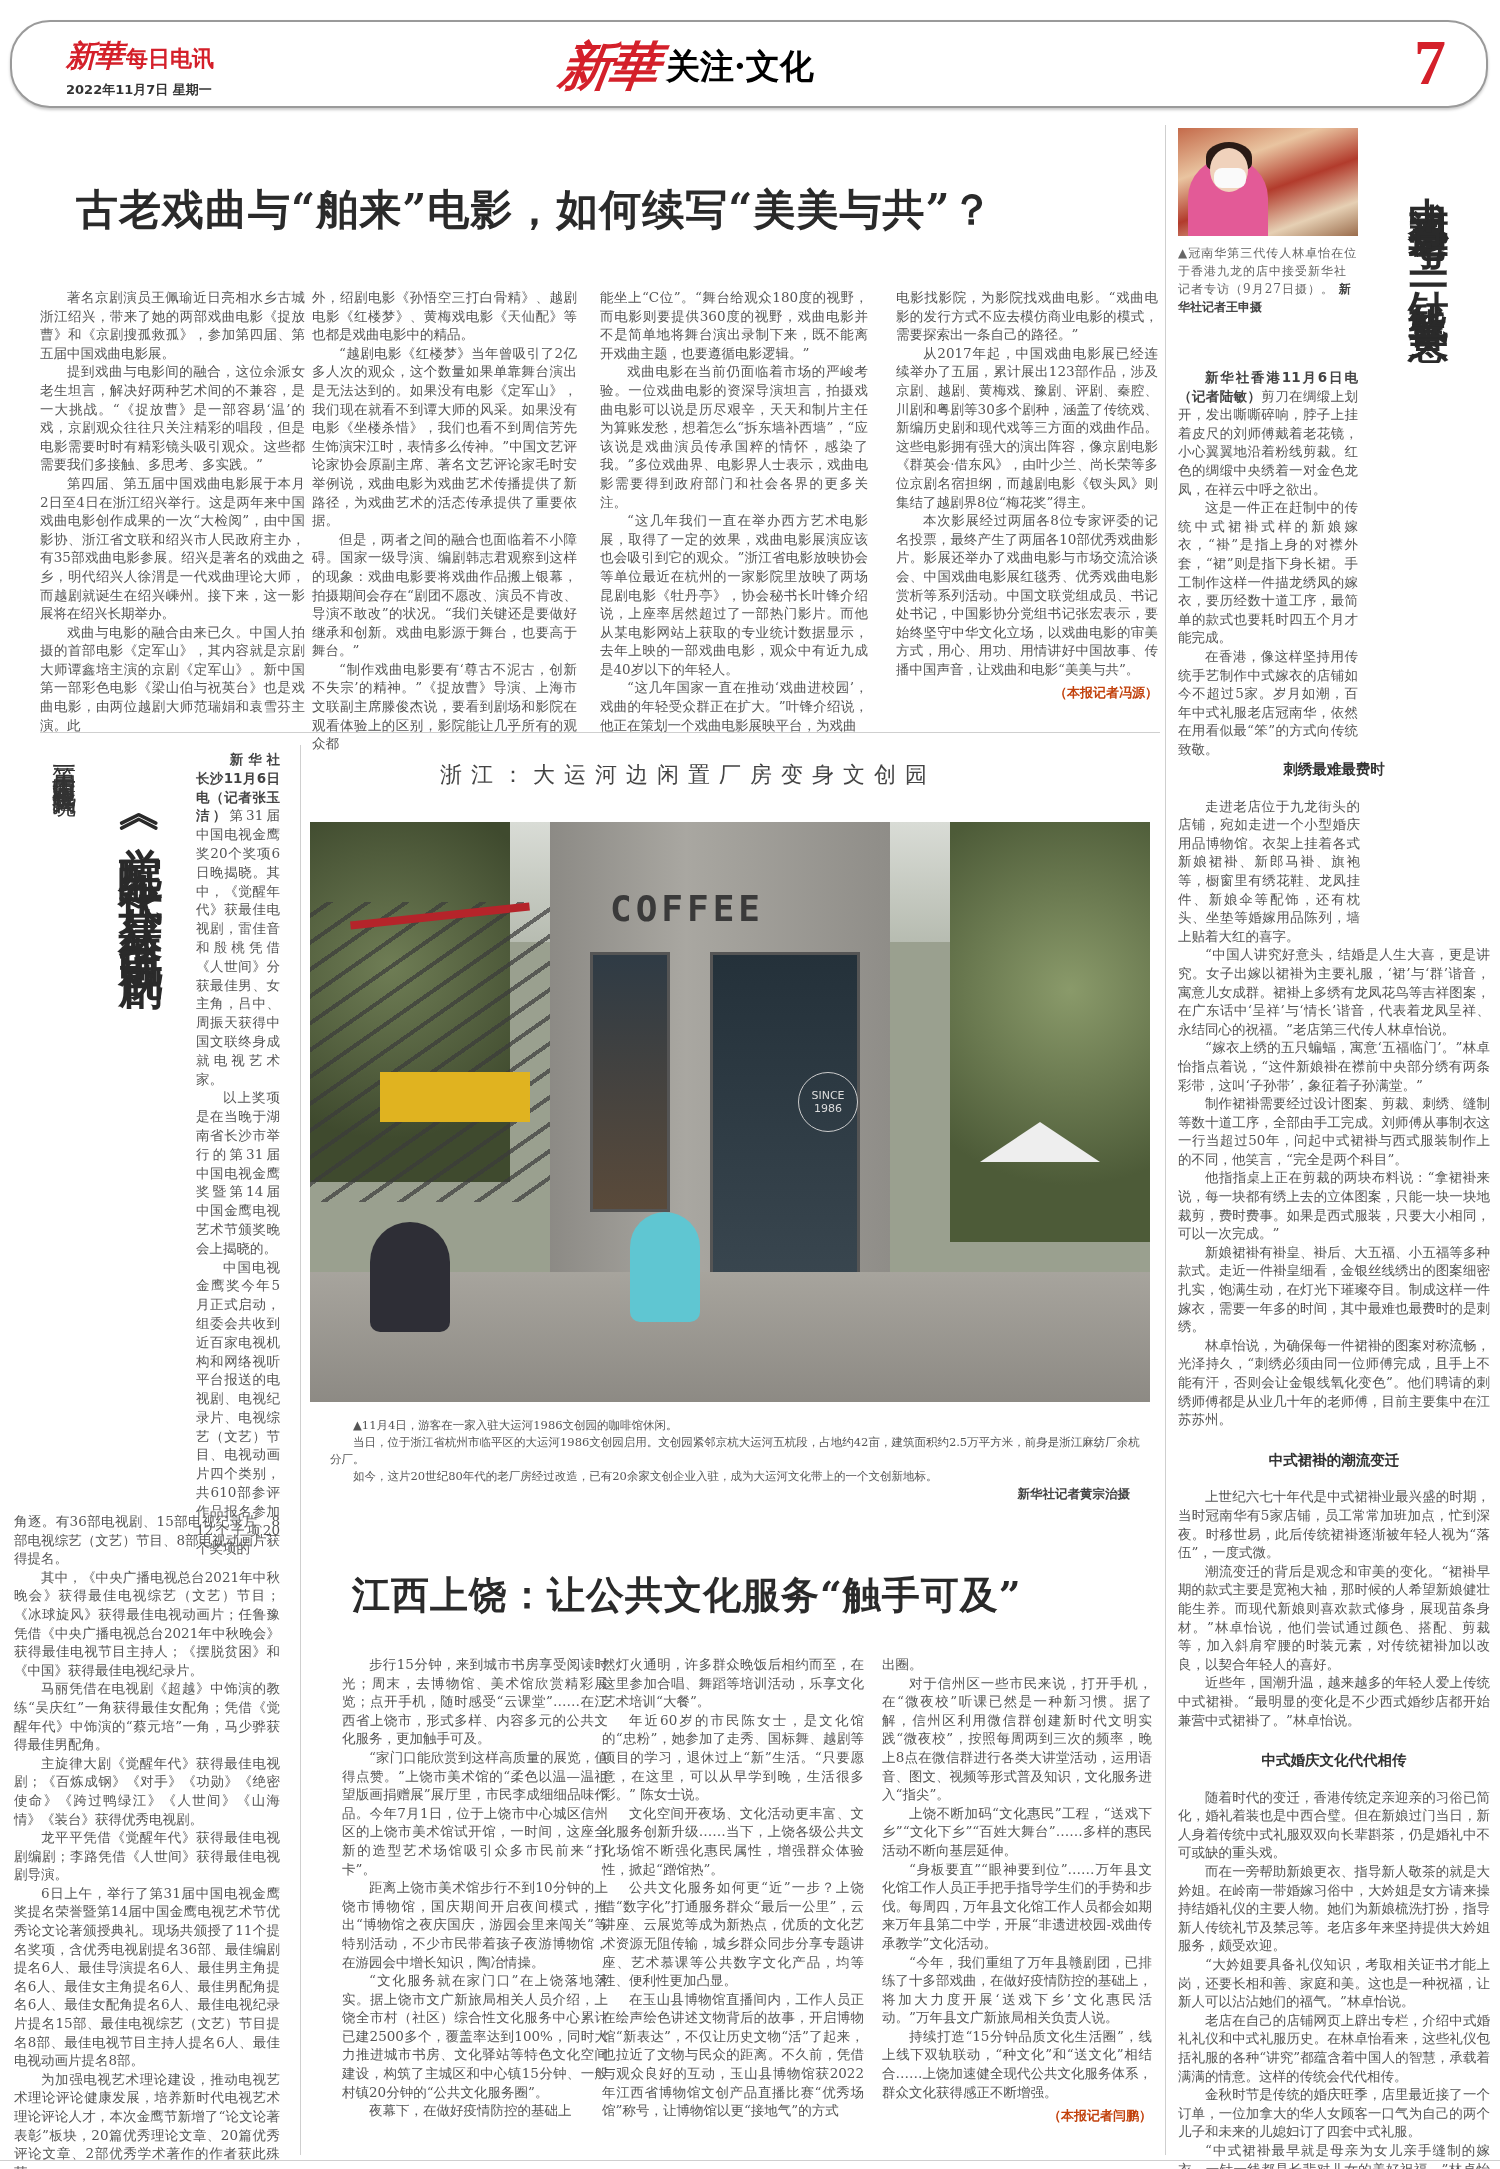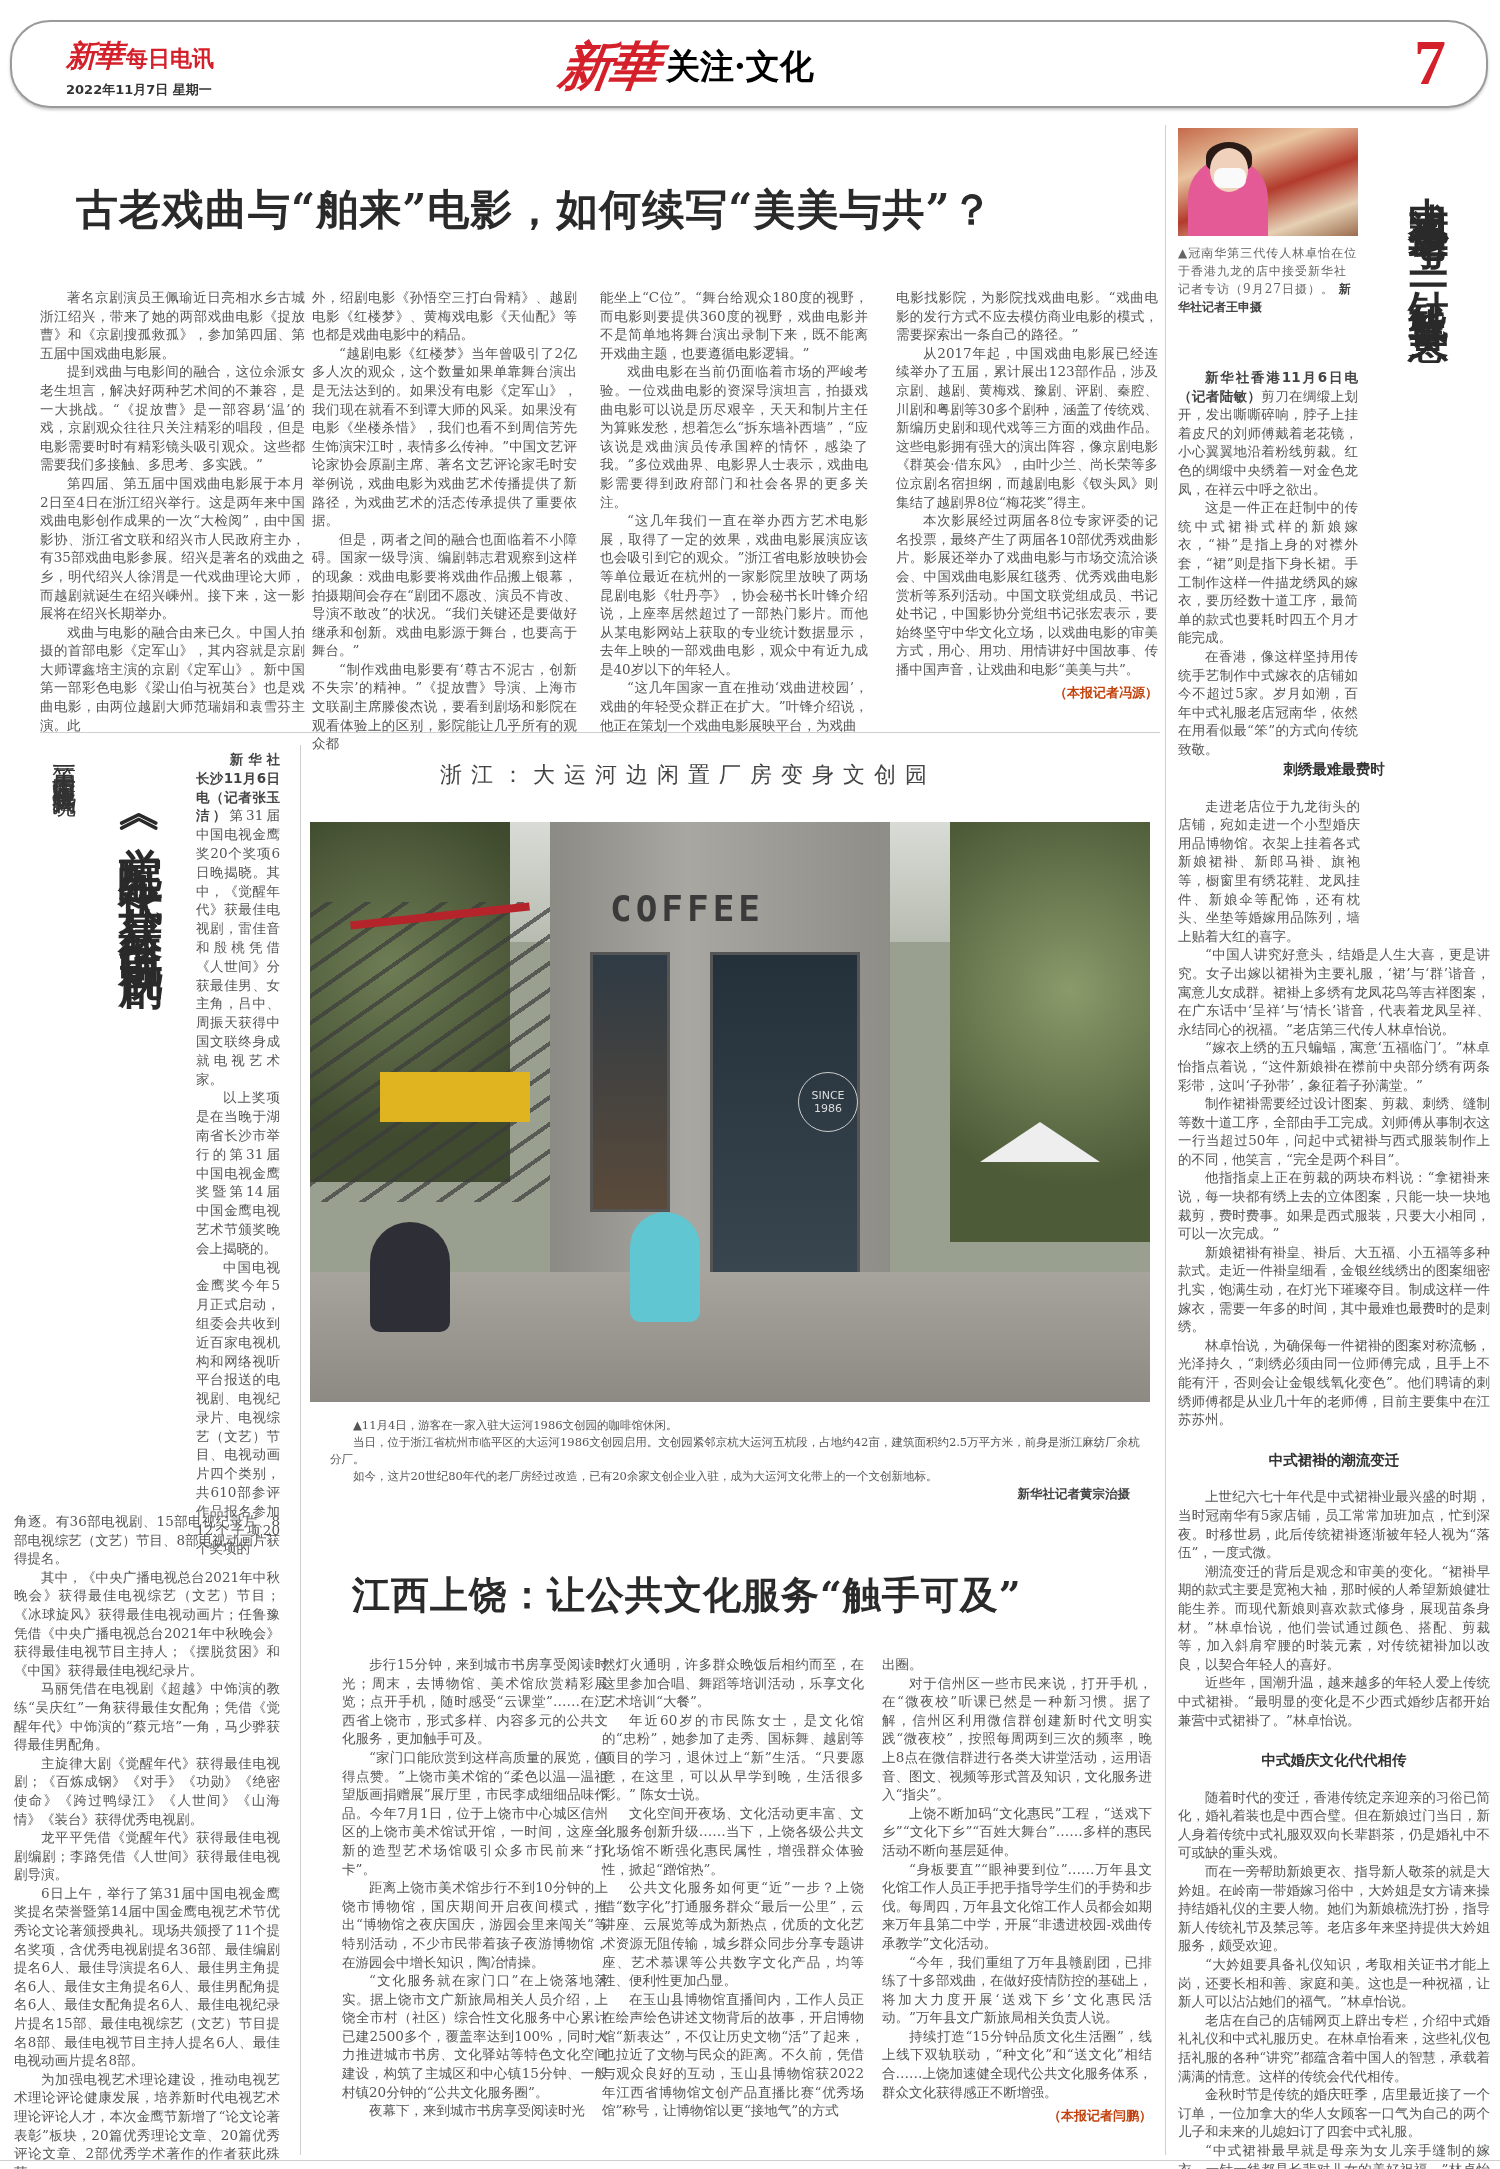--- a/index.html
+++ b/index.html
@@ -202,21 +202,21 @@
   <p>如今，这片20世纪80年代的老厂房经过改造，已有20余家文创企业入驻，成为大运河文化带上的一个文创新地标。</p>
   <div class="credit">新华社记者黄宗治摄</div>
 </div>
 
 <div class="headline h3">江西上饶：让公共文化服务“触手可及”</div>
 <div class="col" style="left:342px;top:1655px;width:266px;">
   <p>步行15分钟，来到城市书房享受阅读时光；周末，去博物馆、美术馆欣赏精彩展览；点开手机，随时感受“云课堂”……在江西省上饶市，形式多样、内容多元的公共文化服务，更加触手可及。</p>
   <p>“家门口能欣赏到这样高质量的展览，值得点赞。”上饶市美术馆的“柔色以温—温祖望版画捐赠展”展厅里，市民李成细细品味作品。今年7月1日，位于上饶市中心城区信州区的上饶市美术馆试开馆，一时间，这座全新的造型艺术场馆吸引众多市民前来“打卡”。</p>
   <p>距离上饶市美术馆步行不到10分钟的上饶市博物馆，国庆期间开启夜间模式，推出“博物馆之夜庆国庆，游园会里来闯关”等特别活动，不少市民带着孩子夜游博物馆，在游园会中增长知识，陶冶情操。</p>
   <p>“文化服务就在家门口”在上饶落地落实。据上饶市文广新旅局相关人员介绍，上饶全市村（社区）综合性文化服务中心累计已建2500多个，覆盖率达到100%，同时大力推进城市书房、文化驿站等特色文化空间建设，构筑了主城区和中心镇15分钟、一般村镇20分钟的“公共文化服务圈”。</p>
-  <p>夜幕下，来到城市书房享受阅读时光</p>
+  <p>夜幕下，在做好疫情防控的基础上</p>
 </div>
 <div class="col" style="left:602px;top:1655px;width:262px;">
   <p class="noindent">然灯火通明，许多群众晚饭后相约而至，在这里参加合唱、舞蹈等培训活动，乐享文化艺术培训“大餐”。</p>
   <p>年近60岁的市民陈女士，是文化馆的“忠粉”，她参加了走秀、国标舞、越剧等项目的学习，退休过上“新”生活。“只要愿意，在这里，可以从早学到晚，生活很多彩。” 陈女士说。</p>
   <p>文化空间开夜场、文化活动更丰富、文化服务创新升级……当下，上饶各级公共文化场馆不断强化惠民属性，增强群众体验性，掀起“蹭馆热”。</p>
   <p>公共文化服务如何更“近”一步？上饶借“数字化”打通服务群众“最后一公里”，云讲座、云展览等成为新热点，优质的文化艺术资源无阻传输，城乡群众同步分享专题讲座、艺术慕课等公共数字文化产品，均等性、便利性更加凸显。</p>
   <p>在玉山县博物馆直播间内，工作人员正在绘声绘色讲述文物背后的故事，开启博物馆“新表达”，不仅让历史文物“活”了起来，也拉近了文物与民众的距离。不久前，凭借与观众良好的互动，玉山县博物馆获2022年江西省博物馆文创产品直播比赛“优秀场馆”称号，让博物馆以更“接地气”的方式</p>
 </div>
 <div class="col" style="left:882px;top:1655px;width:270px;">
   <p class="noindent">出圈。</p>

